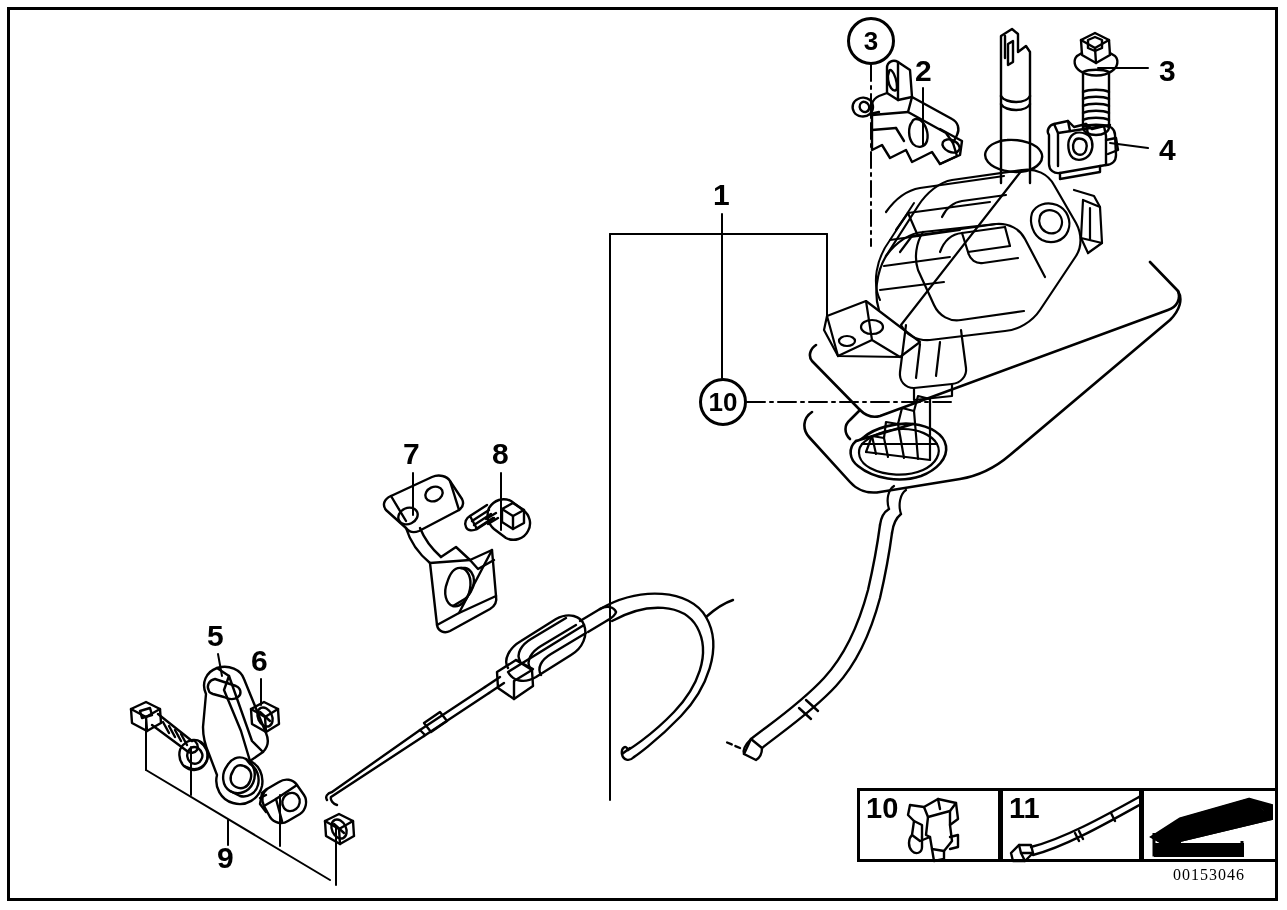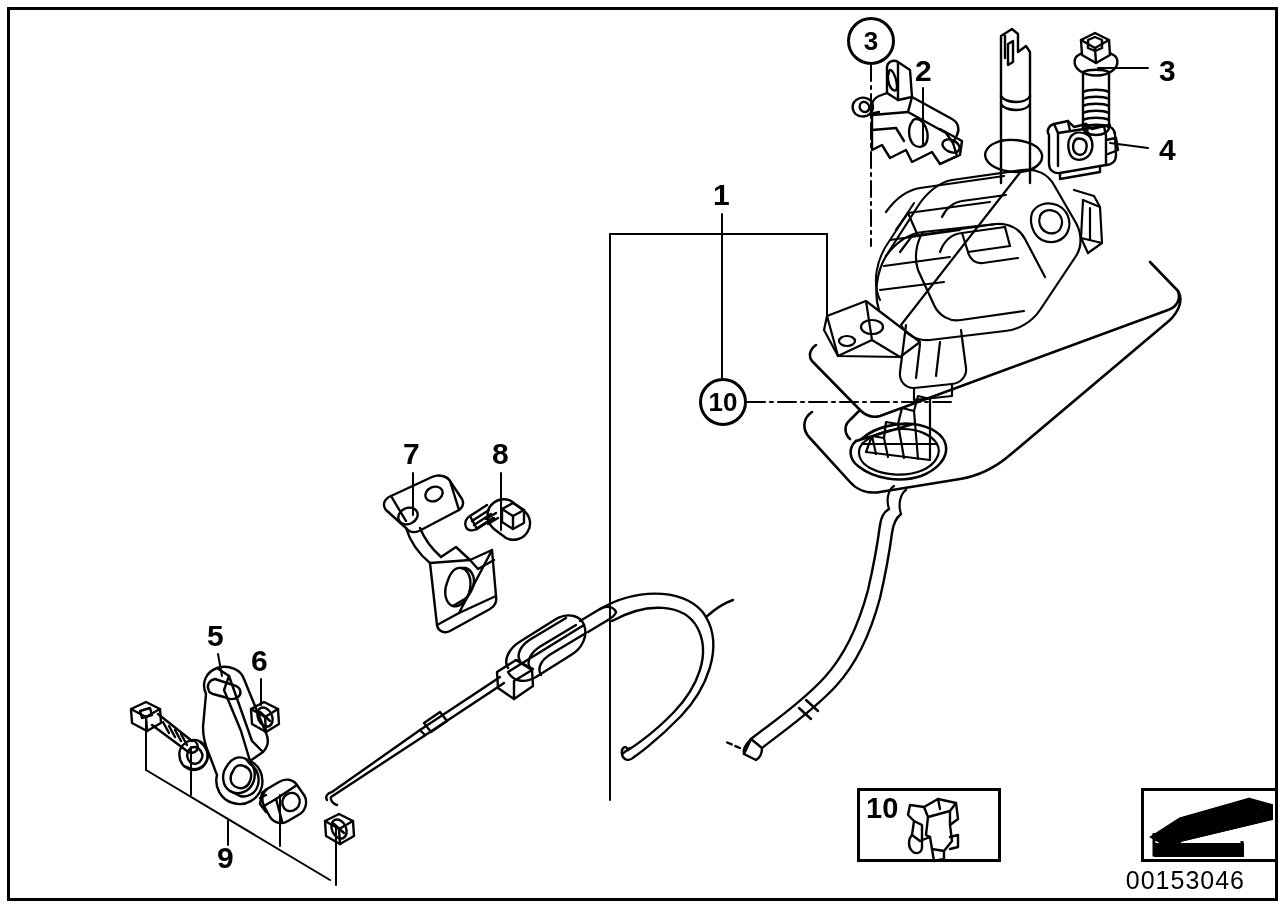--- a/index.html
+++ b/index.html
@@ -71,22 +71,22 @@
     font-family: "Liberation Sans", sans-serif;
     font-weight: bold;
     font-size: 29px;
     color: #000;
     line-height: 1.1;
   }
   #diagram-id {
     position: absolute;
     right: 42px;
     top: 866px;
-    font-family: Liberation Sans, sans-serif;
-    font-size: 25px;
+    font-family: Liberation Serif, serif;
+    font-size: 16px;
     letter-spacing: 1px;
     color: #000;
     margin-left: 24px;
   }
 </style>
 </head>
 <body>
 
 <div id="page">
 
@@ -468,20 +468,36 @@
         <path d="M90 20 L90 34"></path>
         <path d="M78 8 L80 18"></path>
         <path d="M54 30 L62 34 L62 46"></path>
         <path d="M84 60 L84 68 L74 70 L72 58"></path>
         <path d="M90 46 L98 44 L98 56 L90 58"></path>
         <path d="M52 44 C48 48 48 56 52 60 C56 64 62 62 62 56 L62 46"></path>
       </g>
     </svg>
   </div>
 
+  <div class="legend-box" style="left:1000px; top:788px; width:142px; height:74px;">
+    <div class="legend-label">11</div>
+    <svg viewBox="0 0 142 74" style="position:absolute;left:0;top:0;width:142px;height:74px;">
+      <g fill="none" stroke="#000" stroke-width="2.4" stroke-linejoin="round" stroke-linecap="round">
+        <path d="M8 62 L16 54 L28 54 L30 62 L22 70 L10 70 Z"></path>
+        <path d="M16 54 L18 62 L30 62"></path>
+        <path d="M18 62 L22 70"></path>
+        <path d="M28 56 C60 48 100 26 136 6"></path>
+        <path d="M30 64 C62 56 104 32 140 12"></path>
+        <path d="M136 6 C139 5 141 7 140 12"></path>
+        <path d="M72 42 L76 50"></path>
+        <path d="M76 40 L80 48"></path>
+        <path d="M108 22 L112 30"></path>
+      </g>
+    </svg>
+  </div>
 
   <div class="legend-box" style="left:1141px; top:788px; width:137px; height:74px;">
     <svg viewBox="0 0 137 74" style="position:absolute;left:0;top:0;width:137px;height:74px;">
       <path d="M106 8 L122 20 L36 44 L36 30 L8 46 L36 62 L36 50 L128 28 L128 14 Z" fill="#000" stroke="#000" stroke-width="2"></path>
       <path d="M10 42 L10 64 L98 64 L98 50" fill="none" stroke="#000" stroke-width="3"></path>
       <rect x="10" y="52" width="90" height="14" fill="#000"></rect>
       <path d="M106 8 L36 28 L36 30 L8 46 L36 62 L36 50 L128 28 Z" fill="#000" stroke="#000" stroke-width="2" stroke-linejoin="round"></path>
       <path d="M106 8 L36 28 L8 46 L36 62" fill="none" stroke="#000" stroke-width="3"></path>
     </svg>
   </div>

